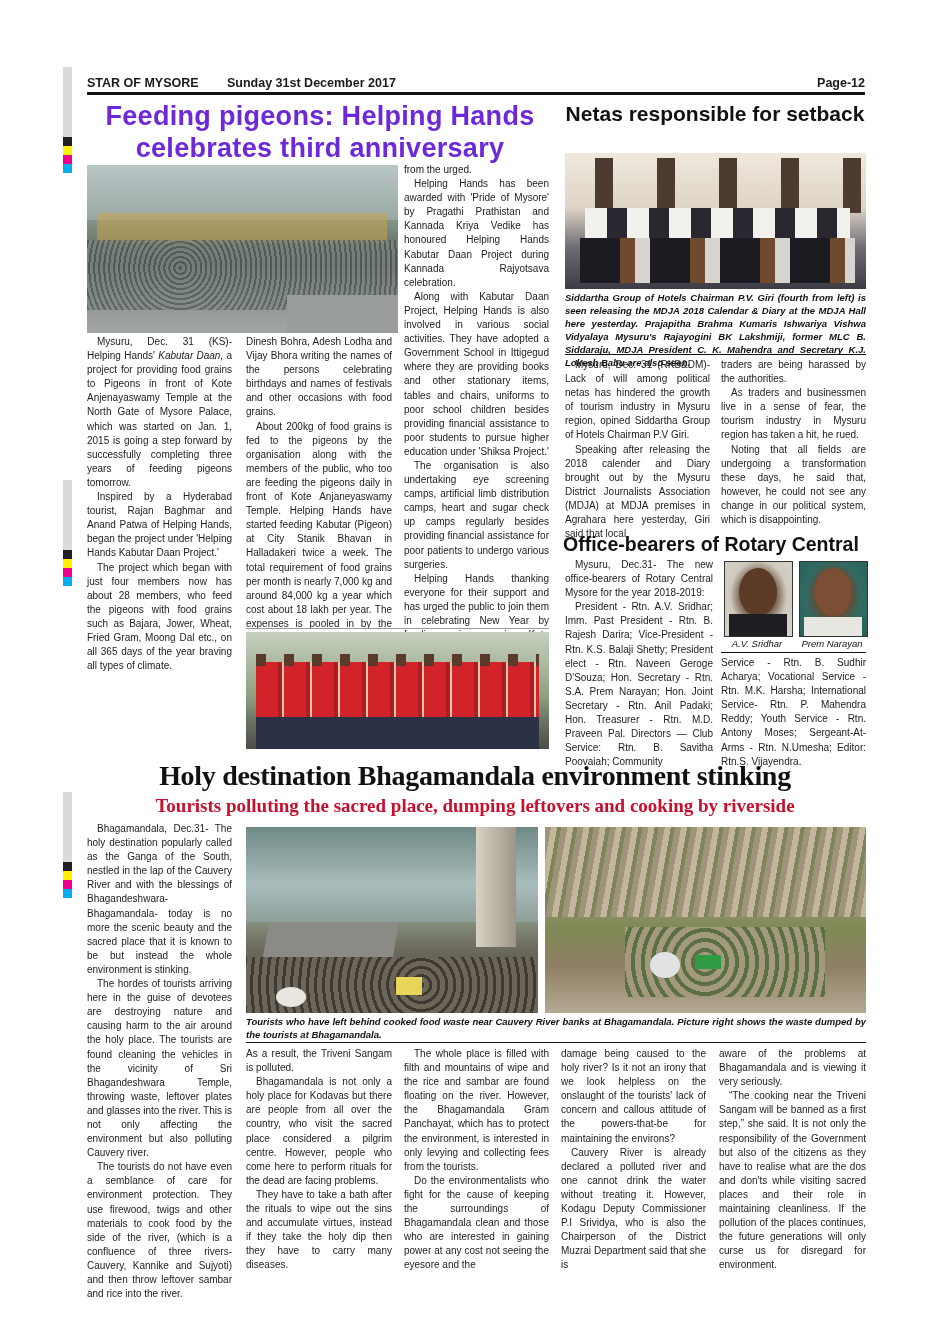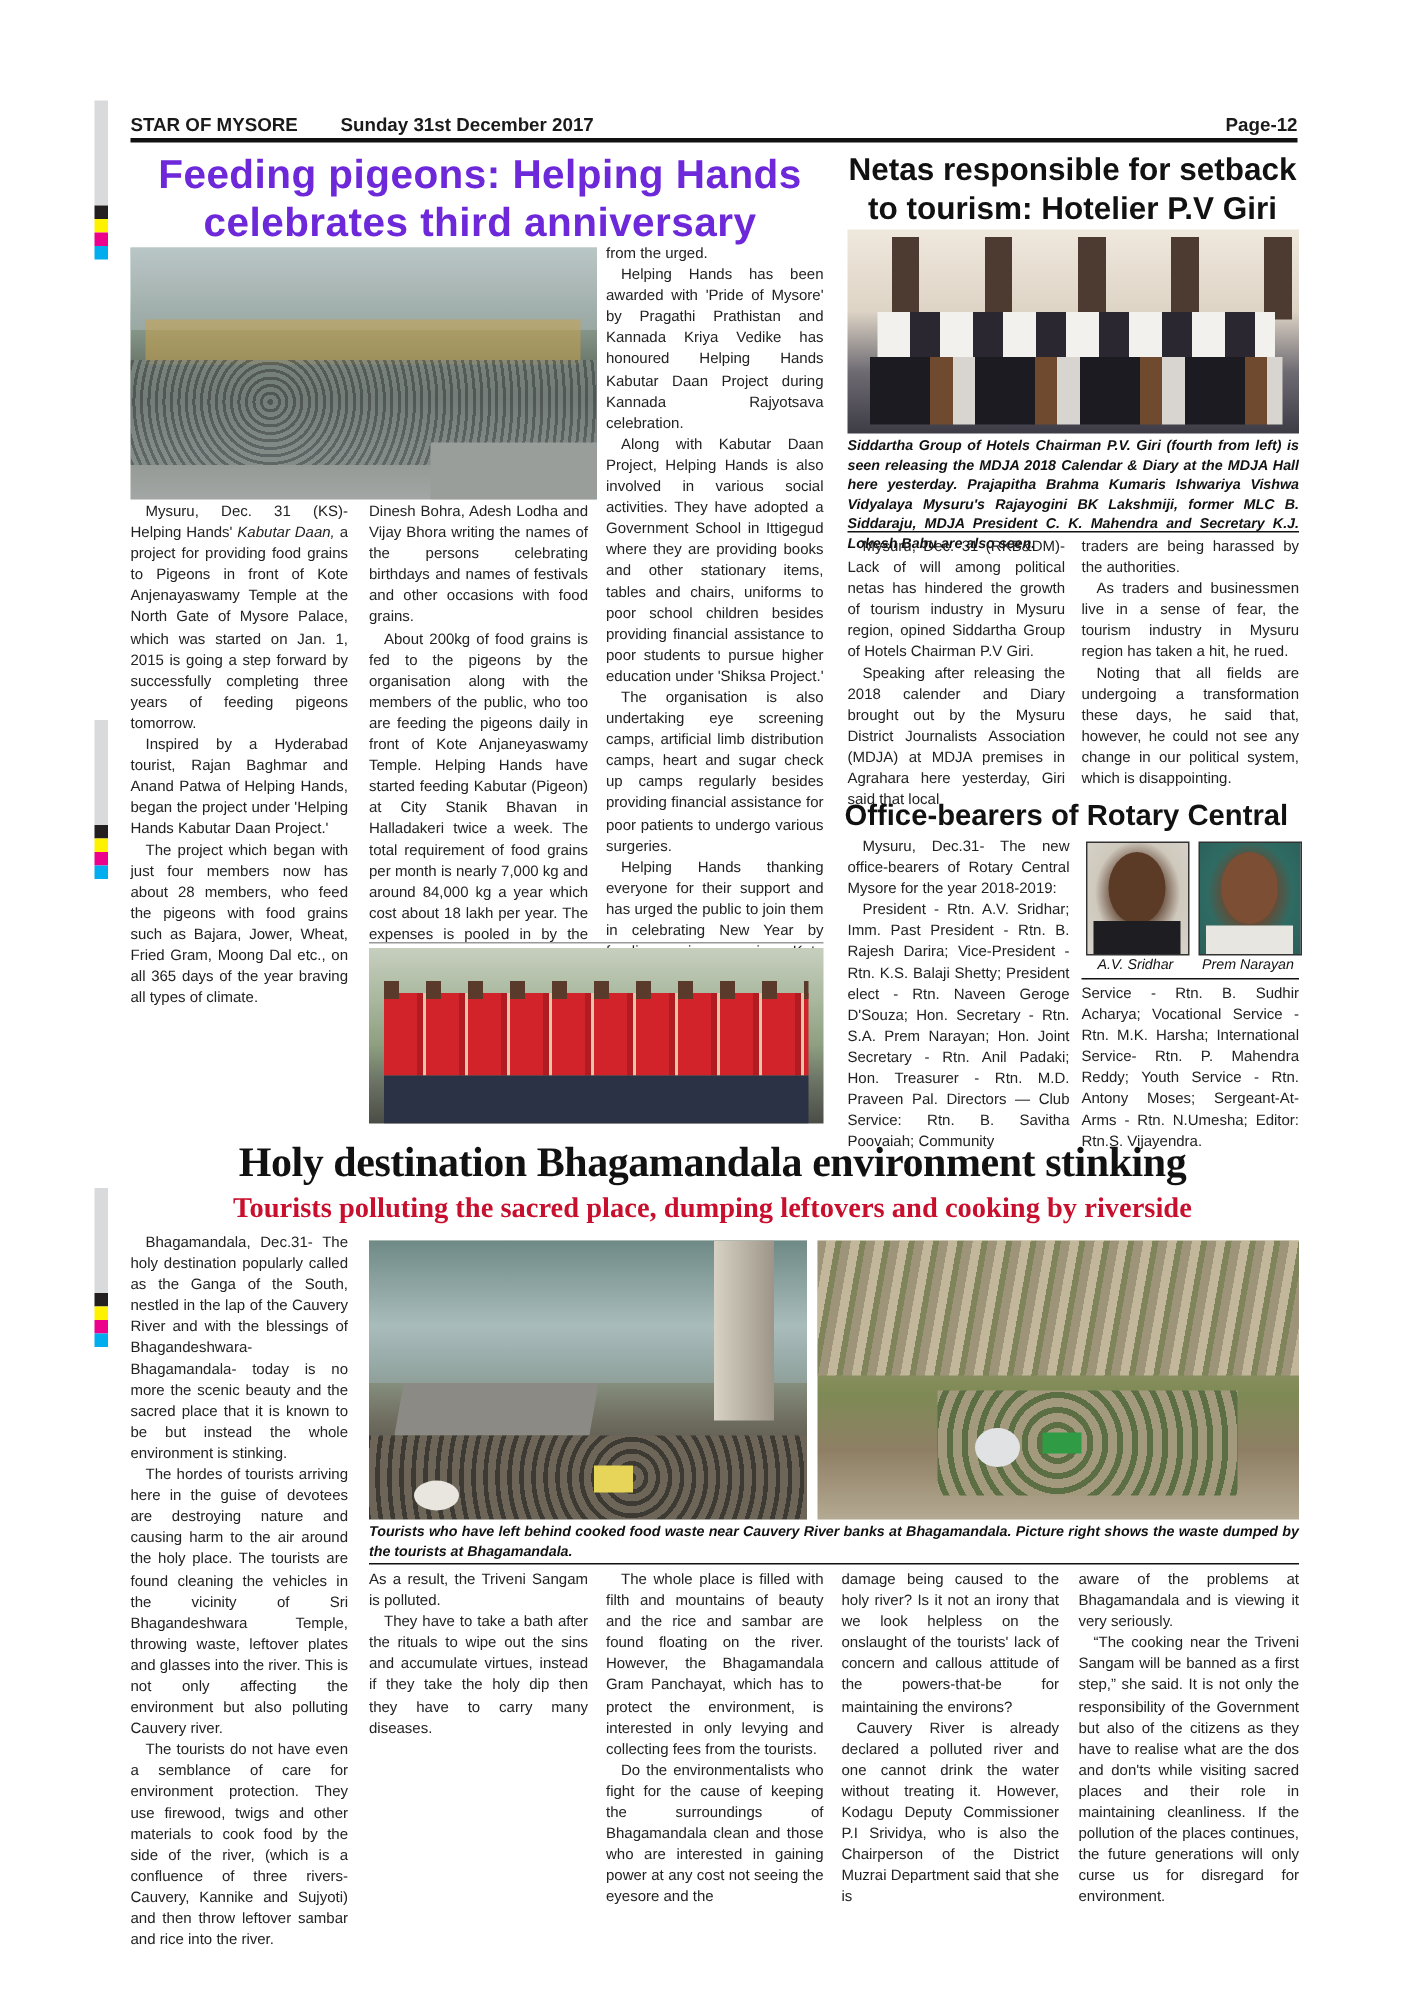--- a/index.html
+++ b/index.html
@@ -107,21 +107,20 @@
 <div class="abs thinrule" style="left:246px; top:628px; width:303px;"></div>
 
 <div class="abs photo group-photo" style="left:246px; top:632px; width:303px; height:117px;">
   <div class="shape" style="left:10px; top:30px; width:283px; height:55px; background:repeating-linear-gradient(90deg,#d2232a 0 22px,#b01c22 22px 26px,#e4c5a8 26px 28px);"></div>
   <div class="shape" style="left:10px; top:22px; width:283px; height:12px; background:repeating-linear-gradient(90deg,#5a3a2a 0 10px,transparent 10px 28px);"></div>
   <div class="shape" style="left:10px; top:85px; width:283px; height:32px; background:#2b3245;"></div>
 </div>
 
 <div class="abs h-black" style="left:560px; top:101px; width:310px;">
   <div>Netas responsible for setback</div>
-  <div>to tourism: Hotelier P.V Giri</div>
 </div>
 
 <div class="abs photo netas-photo" style="left:565px; top:153px; width:301px; height:136px;">
   <div class="shape" style="left:0; top:5px; width:301px; height:55px; background:repeating-linear-gradient(90deg,transparent 0 30px,#4d3a30 30px 48px,transparent 48px 62px);"></div>
   <div class="shape" style="left:20px; top:55px; width:265px; height:35px; background:repeating-linear-gradient(90deg,#f3f1ee 0 22px,#2a2730 22px 42px);"></div>
   <div class="shape" style="left:15px; top:85px; width:275px; height:45px; background:repeating-linear-gradient(90deg,#1c1b22 0 40px,#6f4a2e 40px 55px,#d8d4d0 55px 70px);"></div>
 </div>
 
 <div class="abs cap" style="left:565px; top:291px; width:301px;">Siddartha Group of Hotels Chairman P.V. Giri (fourth from left) is seen releasing the MDJA 2018 Calendar &amp; Diary at the MDJA Hall here yesterday. Prajapitha Brahma Kumaris Ishwariya Vishwa Vidyalaya Mysuru's Rajayogini BK Lakshmiji, former MLC B. Siddaraju, MDJA President C. K. Mahendra and Secretary K.J. Lokesh Babu are also seen.</div>
 <div class="abs rule" style="left:565px; top:354px; width:301px;"></div>
@@ -181,24 +180,25 @@
   <div class="shape" style="left:80px; top:100px; width:200px; height:70px; background:repeating-radial-gradient(circle at 40% 50%,#5b6e44 0 4px,#a39a7e 4px 10px);"></div>
   <div class="shape" style="left:105px; top:125px; width:30px; height:26px; border-radius:50%; background:#e0e2e3;"></div>
   <div class="shape" style="left:150px; top:128px; width:26px; height:14px; background:#2f9b45;"></div>
 </div>
 
 <div class="abs cap" style="left:246px; top:1015px; width:620px;">Tourists who have left behind cooked food waste near Cauvery River banks at Bhagamandala. Picture right shows the waste dumped by the tourists at Bhagamandala.</div>
 <div class="abs rule" style="left:246px; top:1042px; width:620px;"></div>
 
 <div class="abs col" style="left:246px; top:1047px; width:146px;">
   <p class="noindent">As a result, the Triveni Sangam is polluted.</p>
+  <p>Bhagamandala is not only a holy place for Kodavas but there are people from all over the country, who visit the sacred place considered a pilgrim centre. However, people who come here to perform rituals for the dead are facing problems.</p>
   <p>They have to take a bath after the rituals to wipe out the sins and accumulate virtues, instead if they take the holy dip then they have to carry many diseases.</p>
 </div>
 <div class="abs col" style="left:404px; top:1047px; width:145px;">
-  <p>The whole place is filled with filth and mountains of beauty and the rice and sambar are found floating on the river. However, the Bhagamandala Gram Panchayat, which has to protect the environment, is interested in only levying and collecting fees from the tourists.</p>
+  <p>The whole place is filled with filth and mountains of wipe and the rice and sambar are found floating on the river. However, the Bhagamandala Gram Panchayat, which has to protect the environment, is interested in only levying and collecting fees from the tourists.</p>
   <p>Do the environmentalists who fight for the cause of keeping the surroundings of Bhagamandala clean and those who are interested in gaining power at any cost not seeing the eyesore and the</p>
 </div>
 <div class="abs col" style="left:561px; top:1047px; width:145px;">
   <p class="noindent">damage being caused to the holy river? Is it not an irony that we look helpless on the onslaught of the tourists' lack of concern and callous attitude of the powers-that-be for maintaining the environs?</p>
   <p>Cauvery River is already declared a polluted river and one cannot drink the water without treating it. However, Kodagu Deputy Commissioner P.I Srividya, who is also the Chairperson of the District Muzrai Department said that she is</p>
 </div>
 <div class="abs col" style="left:719px; top:1047px; width:147px;">
   <p class="noindent">aware of the problems at Bhagamandala and is viewing it very seriously.</p>
   <p>“The cooking near the Triveni Sangam will be banned as a first step,” she said. It is not only the responsibility of the Government but also of the citizens as they have to realise what are the dos and don'ts while visiting sacred places and their role in maintaining cleanliness. If the pollution of the places continues, the future generations will only curse us for disregard for environment.</p>
 </div>

